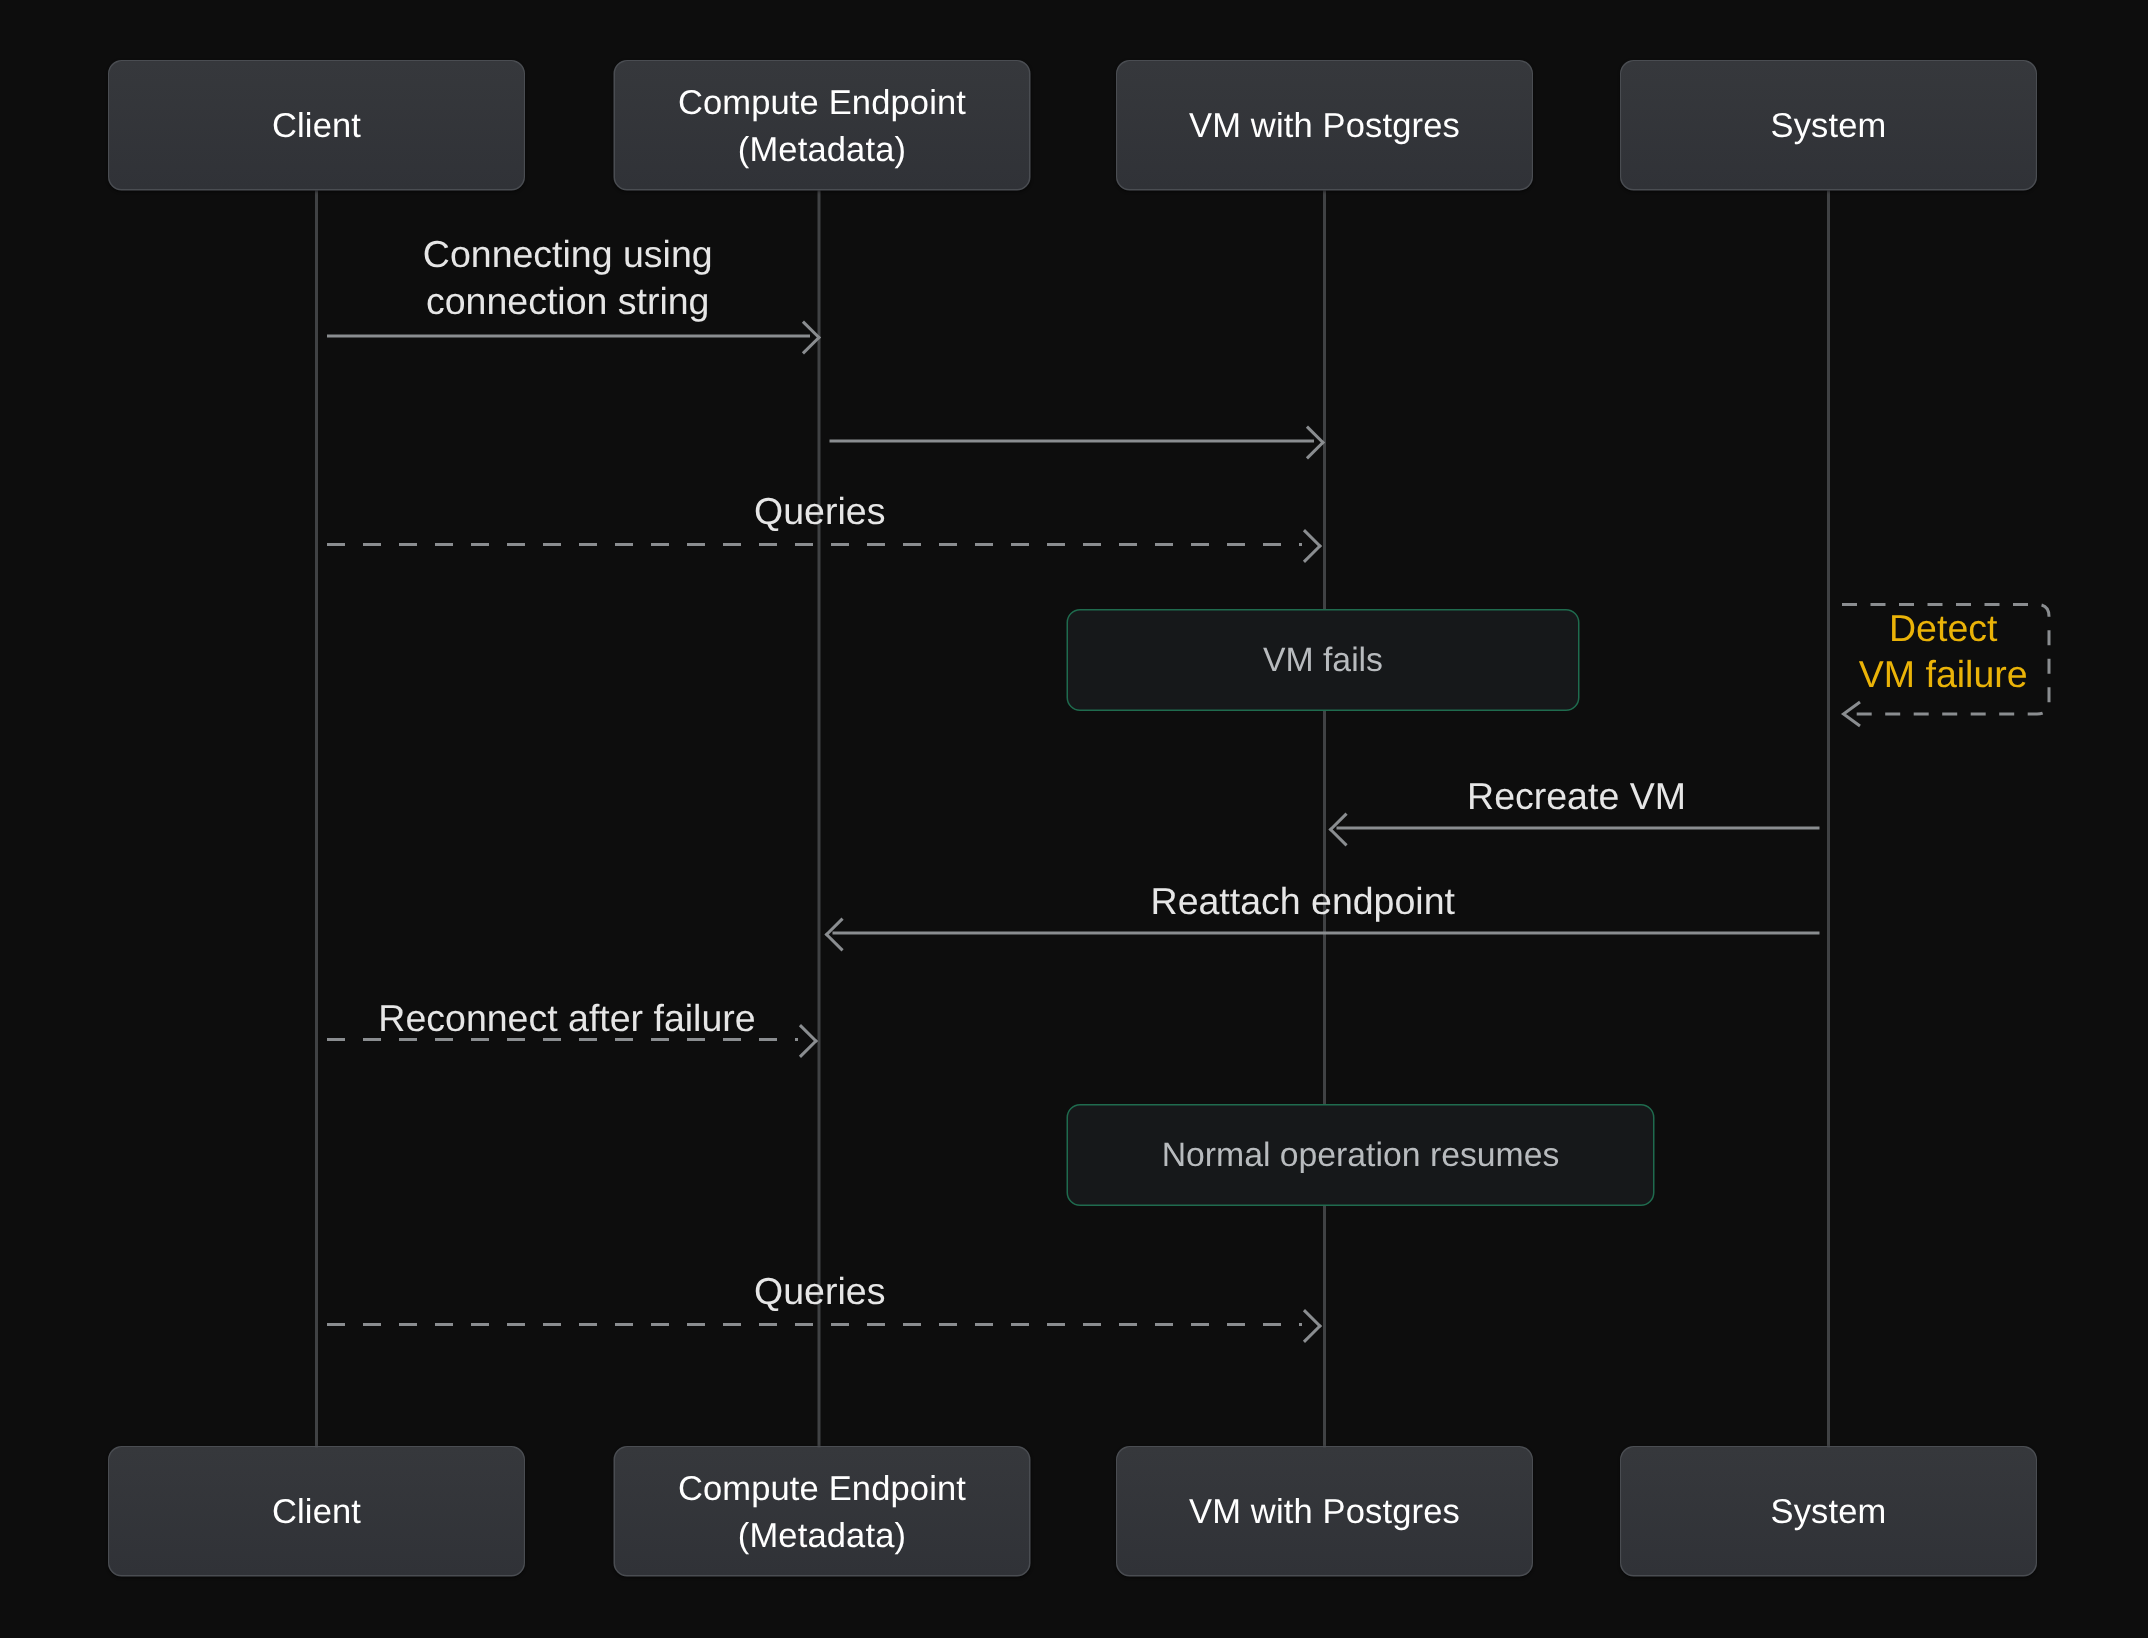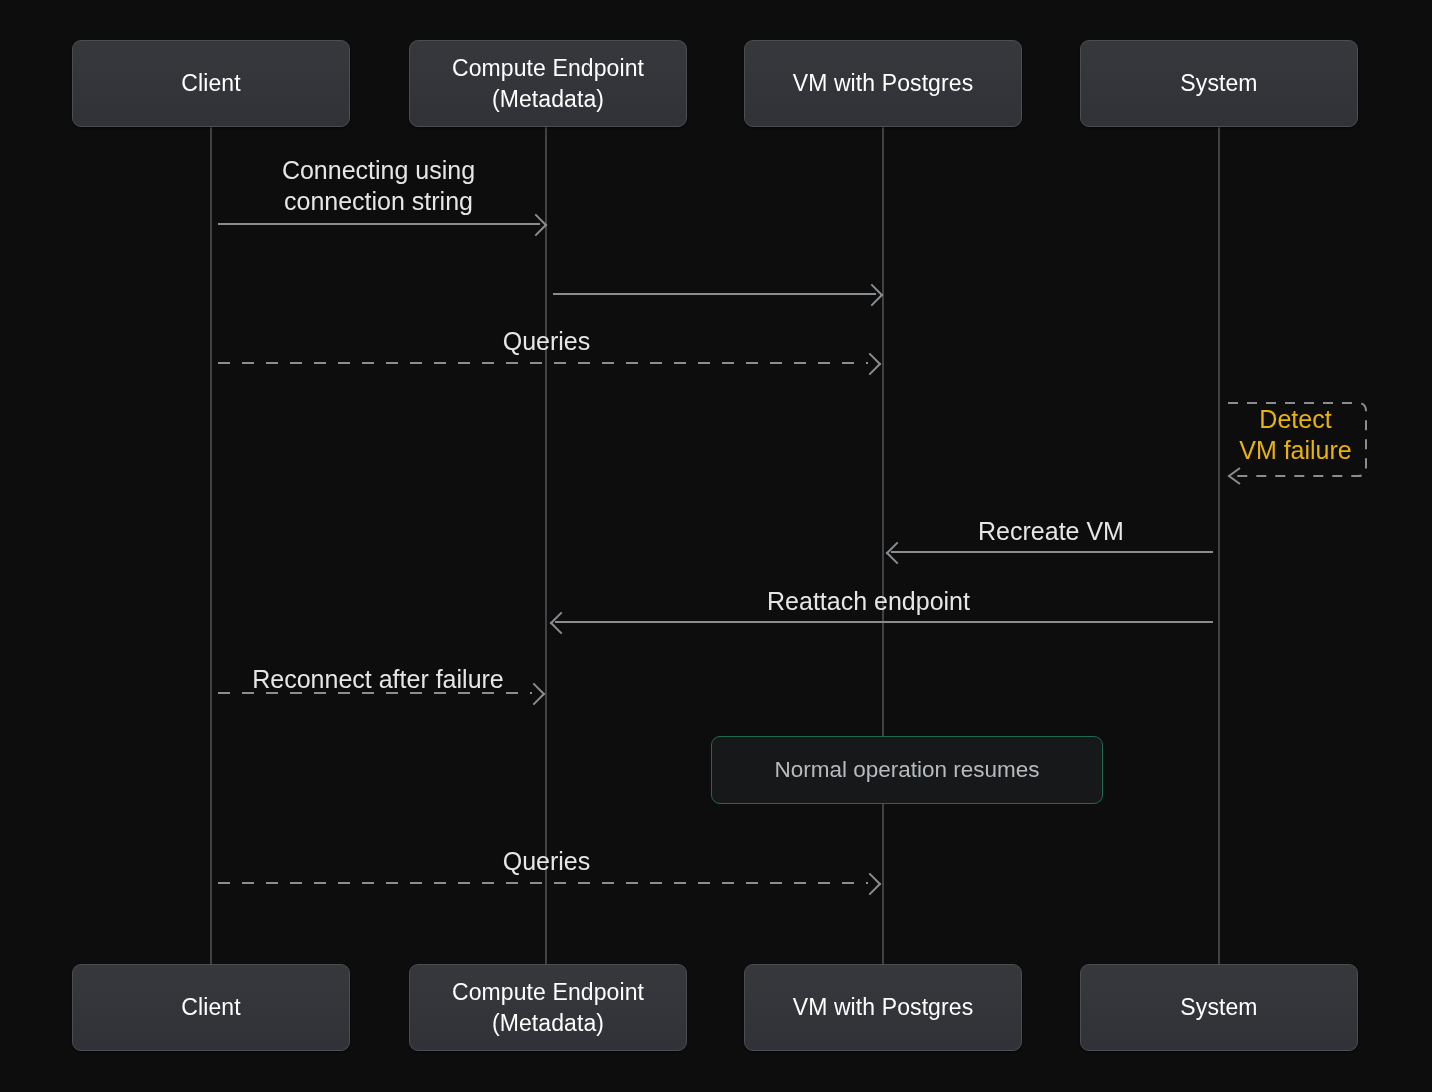--- a/index.html
+++ b/index.html
@@ -136,20 +136,23 @@
   <div class="arrow solid" style="left:218px; top:223px; width:322px;"></div>
   <div class="arrow-head right" style="left:528px; top:217px;"></div>
 
   <div class="arrow solid" style="left:553px; top:293px; width:323px;"></div>
   <div class="arrow-head right" style="left:864px; top:287px;"></div>
 
   <div class="msg-label" style="left:211px; top:326px; width:671px;">Queries</div>
   <div class="arrow dashed" style="left:218px; top:362px; width:650px;"></div>
   <div class="arrow-head right" style="left:862px; top:356px;"></div>
 
+  <div class="note-box" style="left:711px; top:406px; width:342px; height:68px;">
+    <span>VM fails</span>
+  </div>
 
   <div class="selfloop" style="left:1222px; top:396px; width:150px; height:92px;">
     <svg width="150" height="92" viewBox="0 0 150 92">
       <path d="M 6 7 L 136 7 Q 144 7 144 15 L 144 72 Q 144 80 136 80 L 10 80" fill="none" stroke="#8a8d90" stroke-width="2" stroke-dasharray="10,9"></path>
       <path d="M 18 72 L 7 80 L 18 88" fill="none" stroke="#8a8d90" stroke-width="2"></path>
     </svg>
   </div>
   <div class="selfloop-label" style="left:1222px; top:404px; width:147px;">Detect
 VM failure</div>
 

